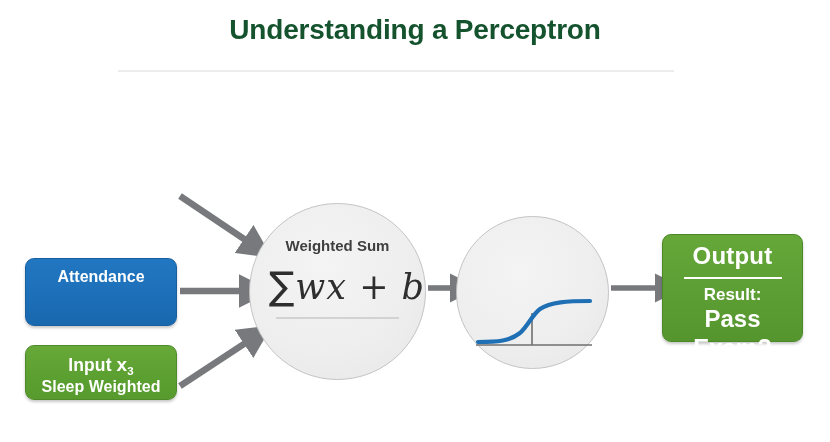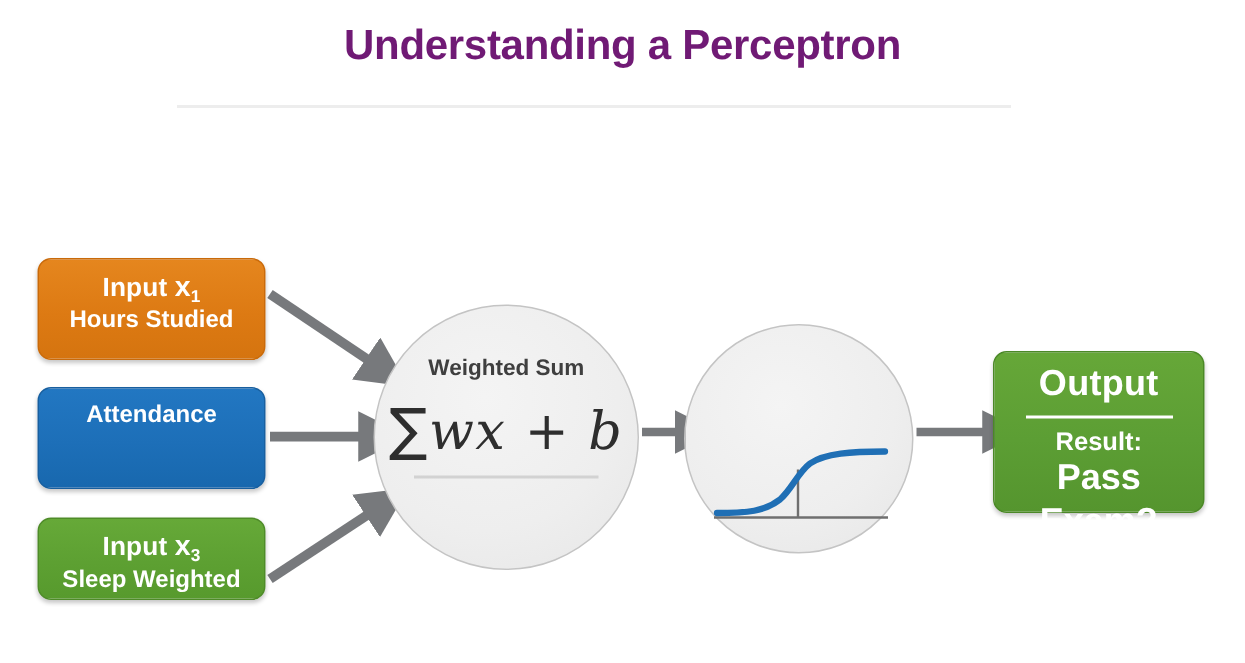--- a/index.html
+++ b/index.html
@@ -22,21 +22,21 @@
 
   
   #page-title {
     position: absolute;
     top: 14px;
     left: 0;
     width: 830px;
     text-align: center;
     font-size: 28px;
     font-weight: bold;
-    color: #701a75;
+    color: #14532d;
     letter-spacing: -0.2px;
     font-family: "Liberation Sans", sans-serif;
   }
   #title-divider {
     position: absolute;
     top: 70px;
     left: 118px;
     width: 556px;
     height: 2px;
     background: #ededed;
@@ -140,21 +140,21 @@
     line-height: 1.15;
   }
   #weighted-sum-label { top: 33px; }
   #activation-label { top: 26px; font-size: 15px; }
 
   #weighted-sum-formula {
     position: absolute;
     top: 60px;
     left: 0;
     width: 100%;
-    text-align: center;
+    text-align: right;
     font-family: "DejaVu Serif", serif;
     font-style: italic;
     font-size: 35px;
     color: #2e2e2e;
     letter-spacing: 1px;
   }
   #weighted-sum-formula .sigma {
     font-style: normal;
     font-family: "DejaVu Sans", sans-serif;
     font-size: 38px;
@@ -239,27 +239,20 @@
         <path d="M0,0 L5.2,2.6 L0,5.2 z" fill="#77797c"></path>
       </marker>
     </defs>
     <line x1="180" y1="196" x2="250" y2="243" stroke="#77797c" stroke-width="6.5" marker-end="url(#ah)"></line>
     <line x1="180" y1="291" x2="246" y2="291" stroke="#77797c" stroke-width="6.5" marker-end="url(#ah)"></line>
     <line x1="180" y1="386" x2="250" y2="340" stroke="#77797c" stroke-width="6.5" marker-end="url(#ah)"></line>
     <line x1="428" y1="288" x2="456" y2="288" stroke="#77797c" stroke-width="5.6" marker-end="url(#ah)"></line>
     <line x1="611" y1="288" x2="661" y2="288" stroke="#77797c" stroke-width="5.6" marker-end="url(#ah)"></line>
   </svg>
 
-  <div class="input-box" id="input-box-1">
-    <div class="input-title">
-      <span>Input</span>
-      <span class="varx">x</span><span class="sub">1</span>
-    </div>
-    <div class="input-desc">Hours Studied</div>
-  </div>
 
   <div class="input-box" id="input-box-2">
     <div class="input-desc">Attendance</div>
   </div>
 
   <div class="input-box" id="input-box-3">
     <div class="input-title">
       <span>Input</span>
       <span class="varx">x</span><span class="sub">3</span>
     </div>

